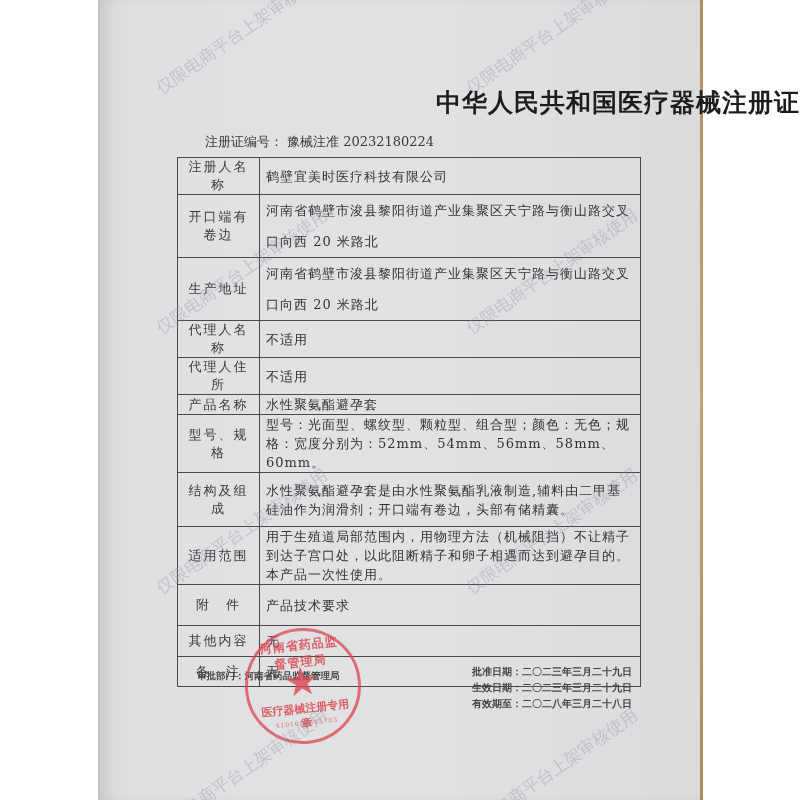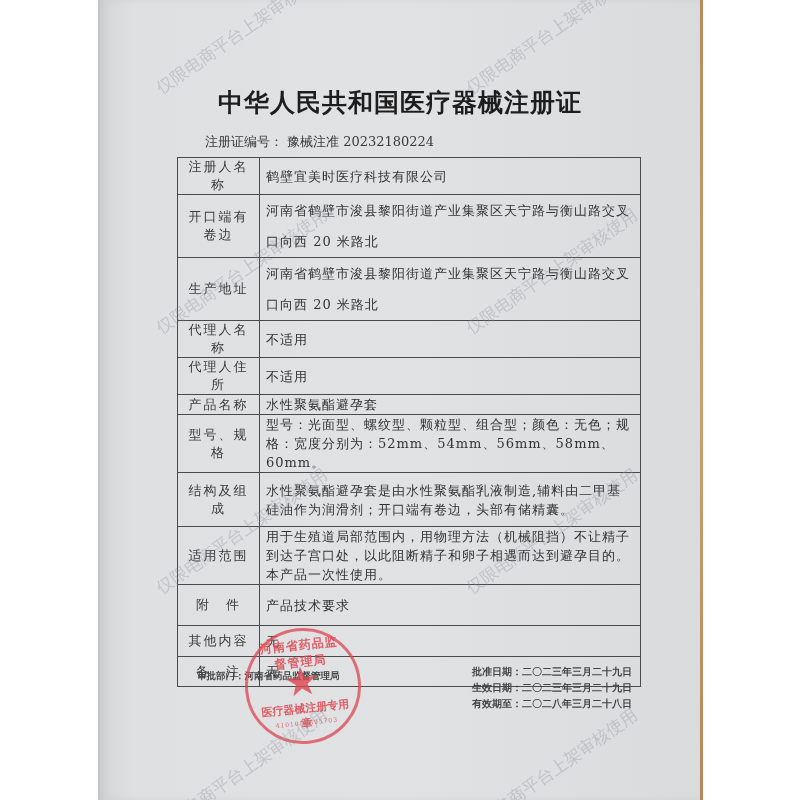--- a/index.html
+++ b/index.html
@@ -12,21 +12,21 @@
     position:absolute; left:98px; top:0; width:602px; height:800px;
     background: linear-gradient(90deg, #d6d7d9 0%, #dfe0e2 6%, #e1e2e4 50%, #dadbdd 100%);
     border-left:2px solid #c4c5c7;
     box-shadow: inset 6px 0 8px rgba(0,0,0,0.05);
   }
   .wood-edge {
     position:absolute; left:700px; top:0; width:3px; height:800px;
     background: linear-gradient(180deg, #b58b5c, #c9a070, #b3885a);
   }
   .title {
-    position:absolute; left:0; top:86px; width:800px; text-align:center;
+    position:absolute; left:0; top:86px; width:800px; text-align:right;
     font-size:25px; font-weight:bold; color:#1d1d1d; letter-spacing:1px;
   }
   .cert-no {
     position:absolute; left:205px; top:133px; font-size:13px; color:#3a3a3a;
   }
   .cert-no span { margin-right:4px; }
   table.reg {
     position:absolute; left:177px; top:157px; width:464px;
     border-collapse:collapse; table-layout:fixed;
     font-size:13px; color:#333;

